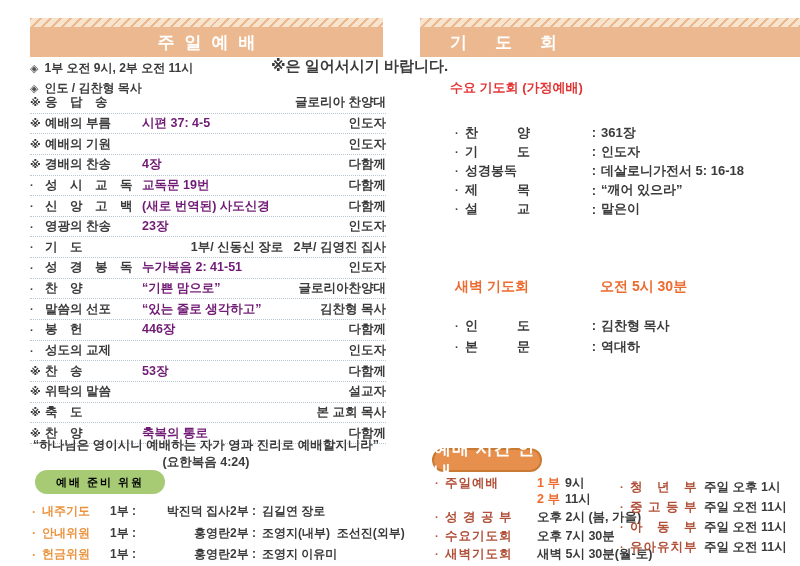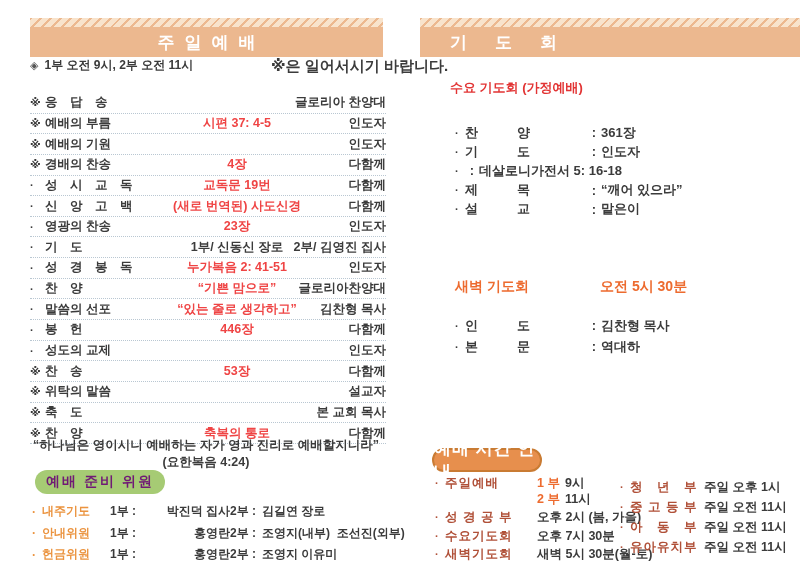--- a/index.html
+++ b/index.html
@@ -9,36 +9,36 @@
   }
   
   .banner{position:absolute;top:18px;}
   .banner .stripes{height:9px;background:repeating-linear-gradient(135deg,#ecb88f 0 2px,#f8e3cc 2px 7px);}
   .banner .bbody{height:30px;background:#ecb88f;color:#ffffff;font-weight:bold;font-size:17px;display:flex;align-items:center;}
   #banner-left{left:30px;width:353px;}
   #banner-left .bbody{justify-content:center;letter-spacing:10px;text-indent:10px;}
   #banner-right{left:420px;width:380px;}
   #banner-right .bbody{padding-left:30px;letter-spacing:28px;}
   
-  .info{position:absolute;left:30px;top:58px;font-size:12px;font-weight:bold;line-height:14px;}
+  .info{position:absolute;left:30px;top:58px;font-size:12px;font-weight:bold;line-height:20px;}
   .info .bullet{color:#555;margin-right:6px;font-size:11px;}
   .note{position:absolute;left:271px;top:57px;font-size:15px;font-weight:bold;}
   
   .w-list{position:absolute;left:30px;top:93px;width:356px;}
   .w-row{position:relative;display:flex;align-items:center;height:19.65px;border-bottom:1px dotted #b9c7d2;font-size:12.5px;font-weight:bold;white-space:nowrap;}
   .w-mark{width:15px;flex:none;font-size:11px;}
   .w-label{flex:none;white-space:pre;}
-  .w-center{position:absolute;left:112px;width:190px;text-align:center;color:#ef4444;}
+  .w-center{position:absolute;left:112px;width:190px;color:#701a75;}
   .w-spacer{flex:1;}
   .w-right{flex:none;text-align:center;white-space:pre;}
   
   .quote{position:absolute;left:26px;top:437px;width:360px;text-align:center;font-size:12.5px;font-weight:bold;}
   
   .badge-green{position:absolute;left:35px;top:470px;width:130px;height:24px;border-radius:12px;
-    background:#a6cb74;color:#701a75;font-size:14px;font-weight:bold;display:flex;align-items:center;justify-content:center;letter-spacing:2px;}
+    background:#a6cb74;color:#000000;font-size:11px;font-weight:bold;display:flex;align-items:center;justify-content:center;letter-spacing:2px;}
   .c-list{position:absolute;left:32px;top:501px;font-size:12px;font-weight:bold;}
   .c-row{display:flex;align-items:center;height:21.5px;white-space:pre;}
   .c-bullet{width:10px;color:#eb9440;}
   .c-label{width:68px;color:#eb9440;}
   .c-part{width:32px;}
   .c-v1{width:88px;text-align:right;}
   .c-v2{}
   
   .wed-title{position:absolute;left:450px;top:79px;font-size:13px;font-weight:bold;color:#e23434;}
   .p-list{position:absolute;font-size:13px;font-weight:bold;}
@@ -73,20 +73,21 @@
 
 <div id="stage">
 
   <div id="banner-left" class="banner">
     <div class="stripes"></div>
     <div class="bbody">주일예배</div>
   </div>
 
   <div class="info">
     <div><span class="bullet">◈</span><span>1부 오전 9시, 2부 오전 11시</span></div>
+    <div><span class="bullet">◈</span><span>인도 / 김찬형 목사</span></div>
   </div>
 
   <div class="note">※은 일어서시기 바랍니다.</div>
 
   <div class="w-list">
 
   <div class="w-row">
         <span class="w-mark">※</span>
         <span class="w-label">응　답　송</span>
         <span class="w-center"></span>
@@ -234,20 +235,21 @@
         <span class="p-value">361장</span>
       </div>
       <div class="p-row">
         <span class="p-bullet">·</span>
         <span class="p-label">기　　　도</span>
         <span class="p-colon">:</span>
         <span class="p-value">인도자</span>
       </div>
       <div class="p-row">
         <span class="p-bullet">·</span>
+        <span class="p-label">성경봉독</span>
         <span class="p-colon">:</span>
         <span class="p-value">데살로니가전서 5: 16-18</span>
       </div>
       <div class="p-row">
         <span class="p-bullet">·</span>
         <span class="p-label">제　　　목</span>
         <span class="p-colon">:</span>
         <span class="p-value">“깨어 있으라”</span>
       </div>
       <div class="p-row">

